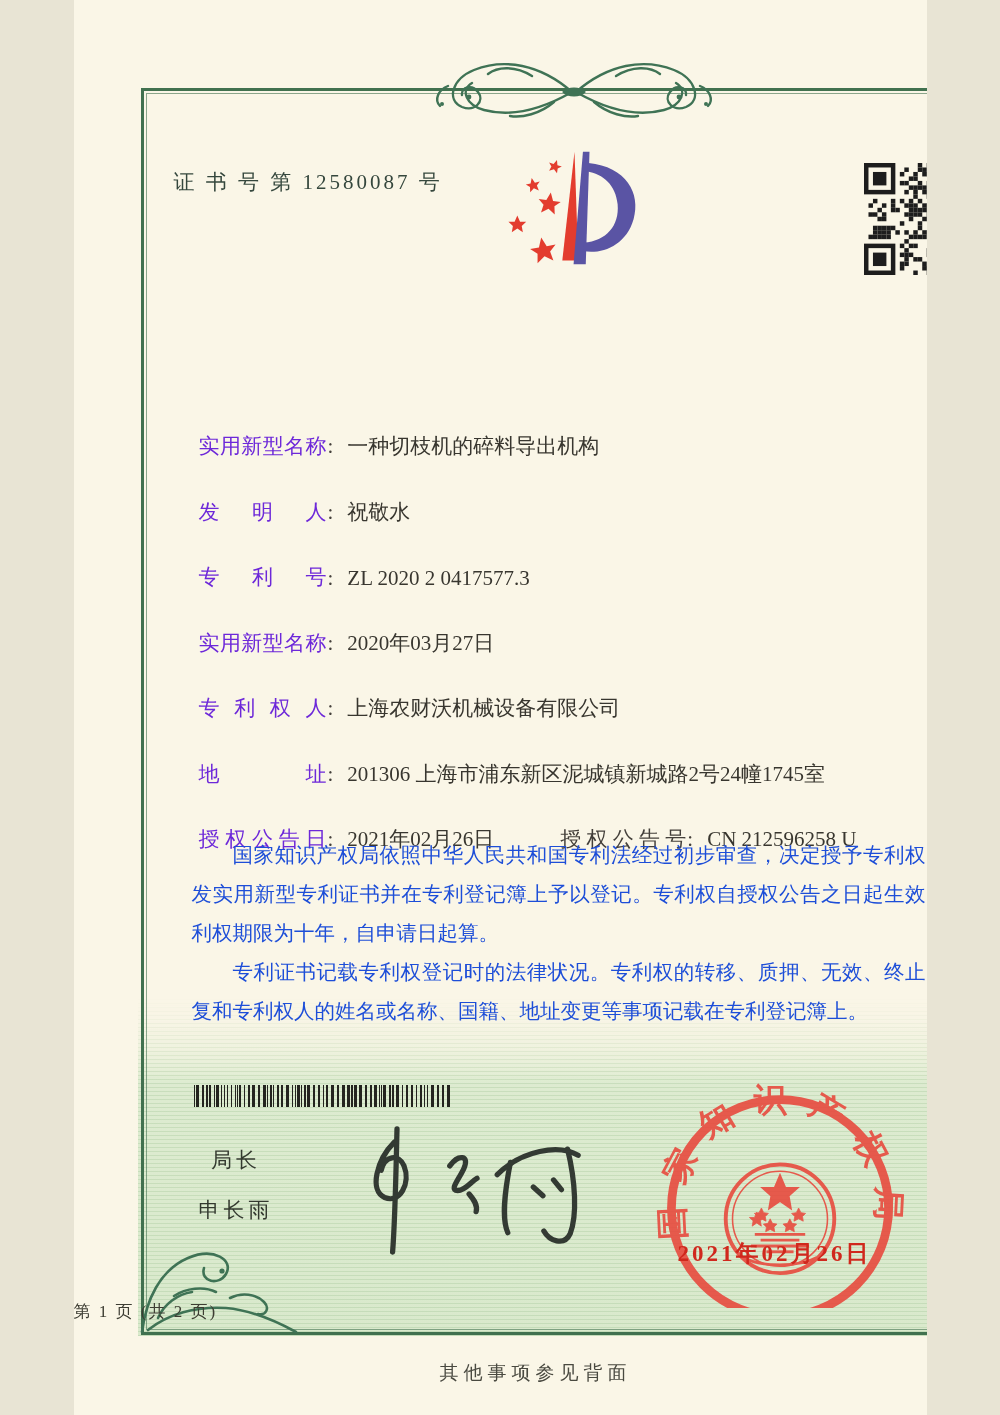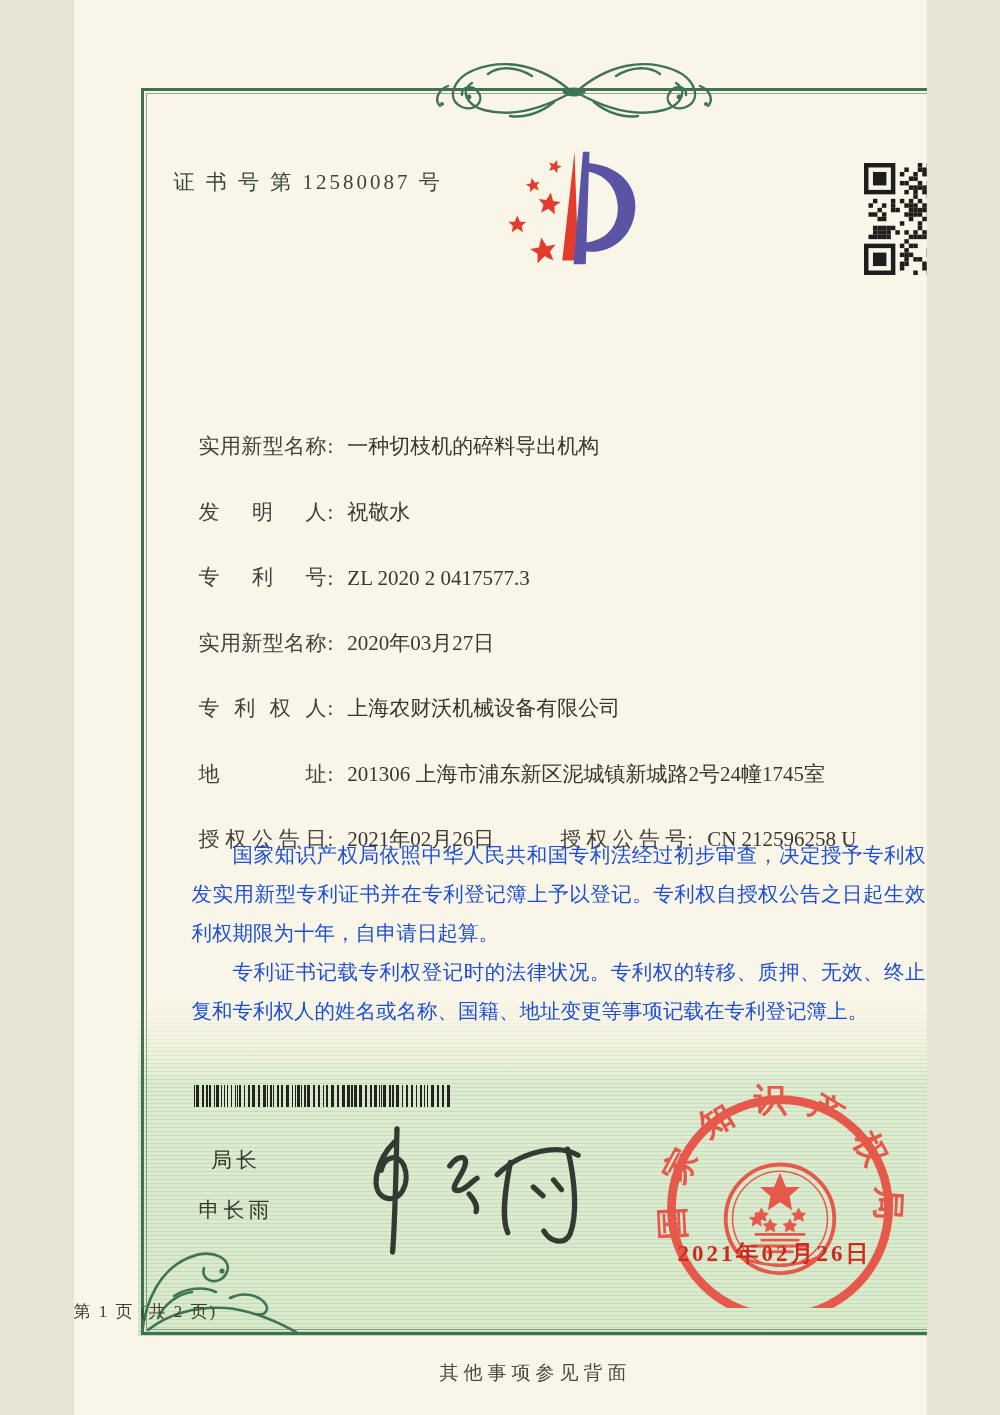--- a/index.html
+++ b/index.html
@@ -35,21 +35,21 @@
   }
   .logo{position:absolute;left:413px;top:146px;z-index:4;}
   .qr{position:absolute;left:790px;top:163px;z-index:4;}
   .title{
     position:absolute;left:0;top:312px;width:1000px;z-index:4;
     text-align:center;font-size:47px;font-weight:bold;color:#2c2927;
     letter-spacing:12px;margin:0;
   }
   .fields{position:absolute;left:125px;top:432px;width:790px;z-index:4;font-size:21px;}
   .frow{margin-bottom:37.5px;white-space:nowrap;color:#3b3b38;}
-  .flabel{display:inline-block;width:128px;text-align:justify;text-align-last:justify;color:#404040;vertical-align:bottom;}
+  .flabel{display:inline-block;width:128px;text-align:justify;text-align-last:justify;color:#6d28d9;vertical-align:bottom;}
   .fcolon{display:inline-block;margin-left:1px;color:#433f3a;}
   .fvalue{padding-left:14px;color:#38362f;}
   .flabel2{display:inline-block;width:126px;text-align:justify;text-align-last:justify;margin-left:66px;color:#433f3a;vertical-align:bottom;}
   .paras{position:absolute;left:118px;top:836px;width:776px;z-index:4;
     font-size:20.5px;line-height:39px;text-align:justify;color:#1d4ed8;}
   .paras p{margin:0;text-indent:2em;}
   .barcode{position:absolute;left:120px;top:1085px;z-index:4;}
   .director{position:absolute;left:125px;top:1146px;z-index:4;font-size:21px;color:#33392f;}
   .director div{margin-bottom:22px;letter-spacing:4px;text-align:center;}
   .signature{position:absolute;left:272px;top:1118px;z-index:4;}

